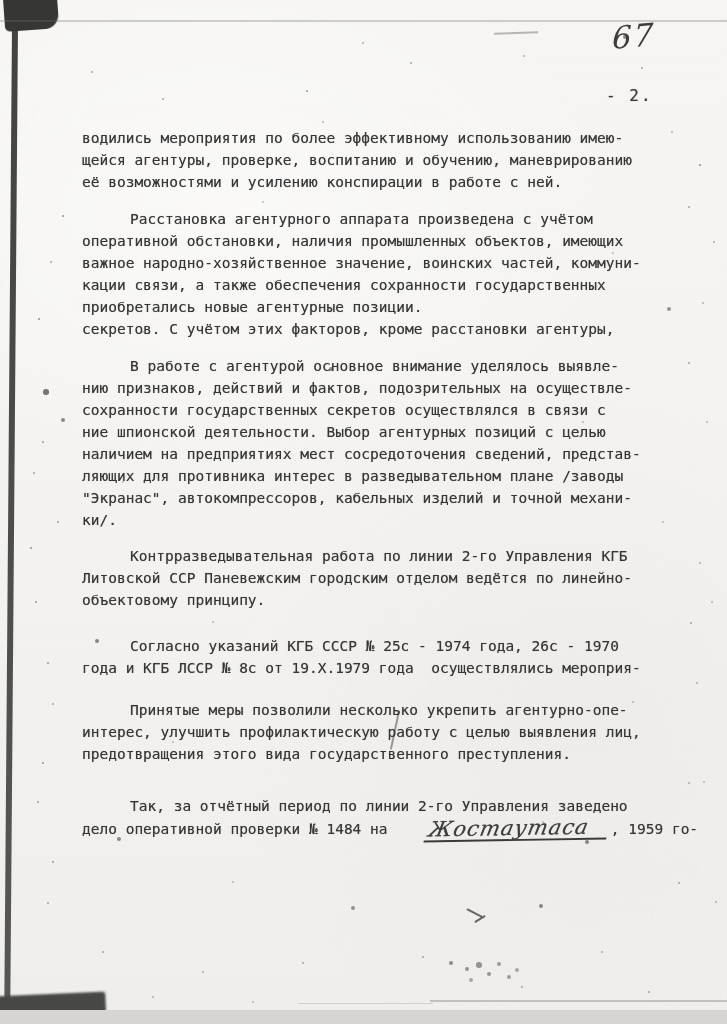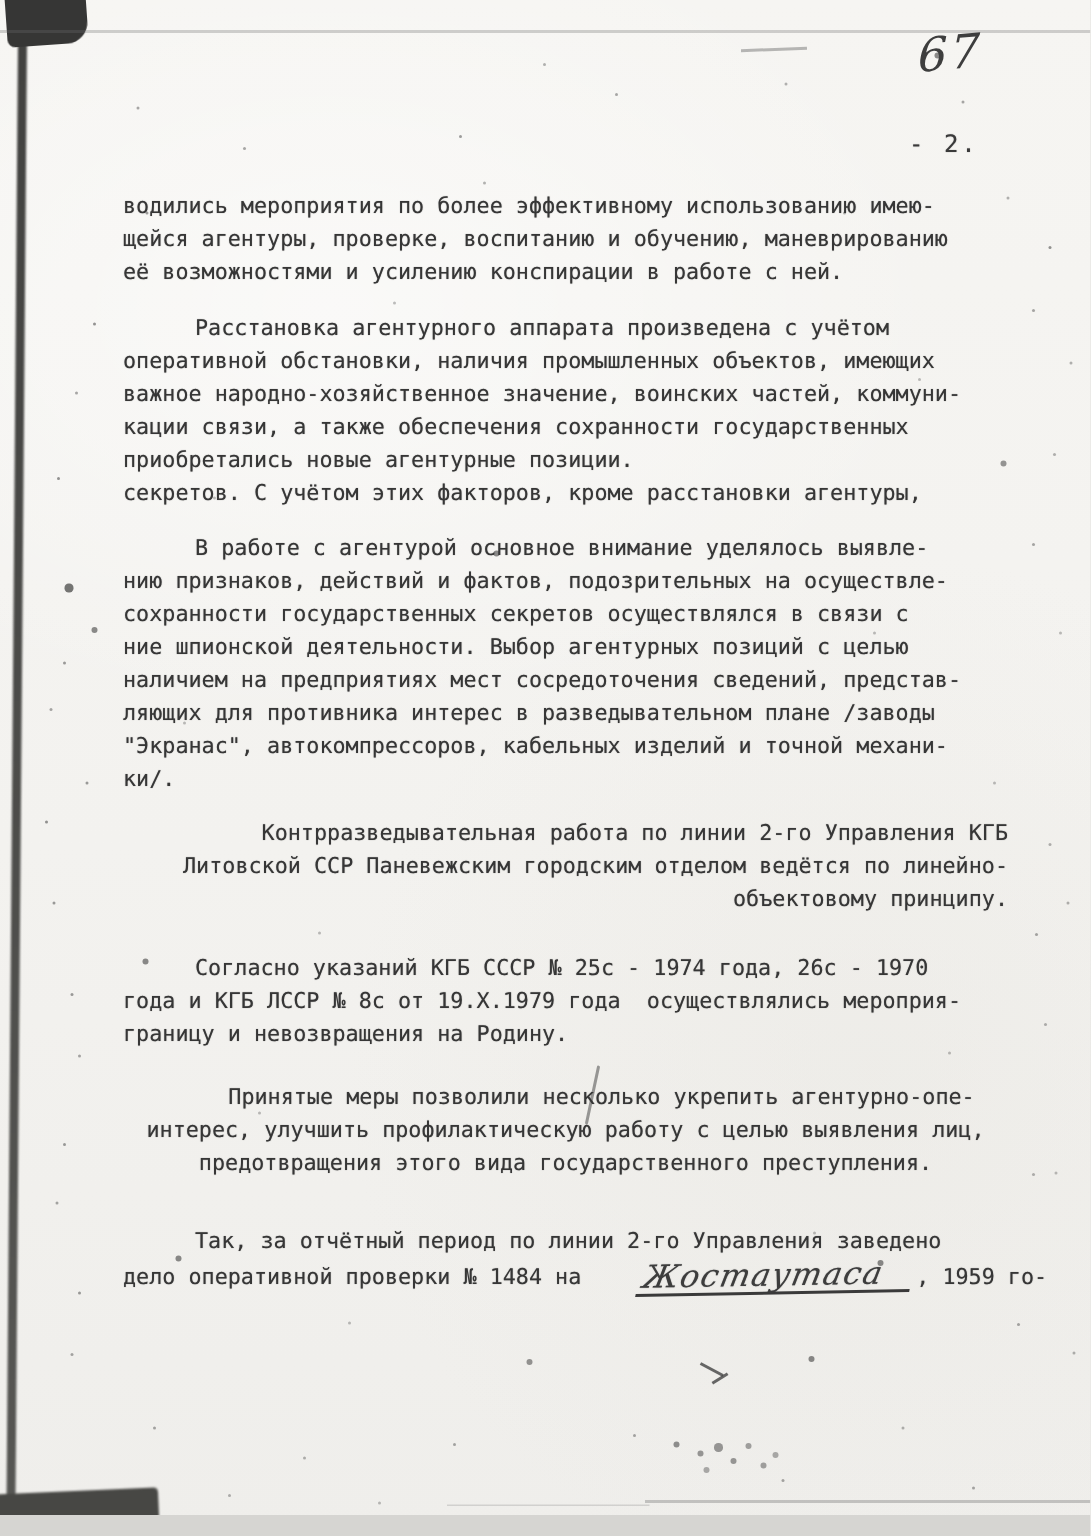--- a/index.html
+++ b/index.html
@@ -77,23 +77,23 @@
   }
 
   
   .body-text {
     position: absolute; left: 82px; top: 127px; width: 590px;
     font-size: 14.5px; line-height: 22px; color: #363636;
     text-shadow: 0 0 0.7px rgba(54,54,54,0.55);
   }
   .para { margin: 0; }
   .para.g15 { margin-top: 15px; }
-  .para.g14 { margin-top: 14px; text-align: right; }
+  .para.g14 { margin-top: 14px; }
   .para.g24 { margin-top: 24px; }
-  .para.g20 { margin-top: 20px; text-align: center; }
+  .para.g20 { margin-top: 20px; }
   .para.g12 { margin-top: 30px; }
   .line { white-space: pre; }
   .line.first { padding-left: 48px; }
 
   .pnum-hand {
     position: absolute; left: 612px; top: 18px;
     font-family: "DejaVu Serif", "Liberation Serif", serif;
     font-style: italic; font-size: 31px; color: #3e3e3e;
     transform: rotate(-5deg) skewX(-6deg); letter-spacing: 2px;
   }
@@ -167,21 +167,20 @@
 
     <div class="para g14">
       <div class="line first">Контрразведывательная работа по линии 2-го Управления КГБ</div>
       <div class="line">Литовской ССР Паневежским городским отделом ведётся по линейно-</div>
       <div class="line">объектовому принципу.</div>
     </div>
 
     <div class="para g24">
       <div class="line first">Согласно указаний КГБ СССР № 25с - 1974 года, 26с - 1970</div>
       <div class="line">года и КГБ ЛССР № 8с от 19.X.1979 года  осуществлялись мероприя-</div>
-      <div class="line">границу и невозвращения на Родину.</div>
     </div>
 
     <div class="para g20">
       <div class="line first">Принятые меры позволили несколько укрепить агентурно-опе-</div>
       <div class="line">интерес, улучшить профилактическую работу с целью выявления лиц,</div>
       <div class="line">предотвращения этого вида государственного преступления.</div>
     </div>
 
     <div class="para g12">
       <div class="line first">Так, за отчётный период по линии 2-го Управления заведено</div>

